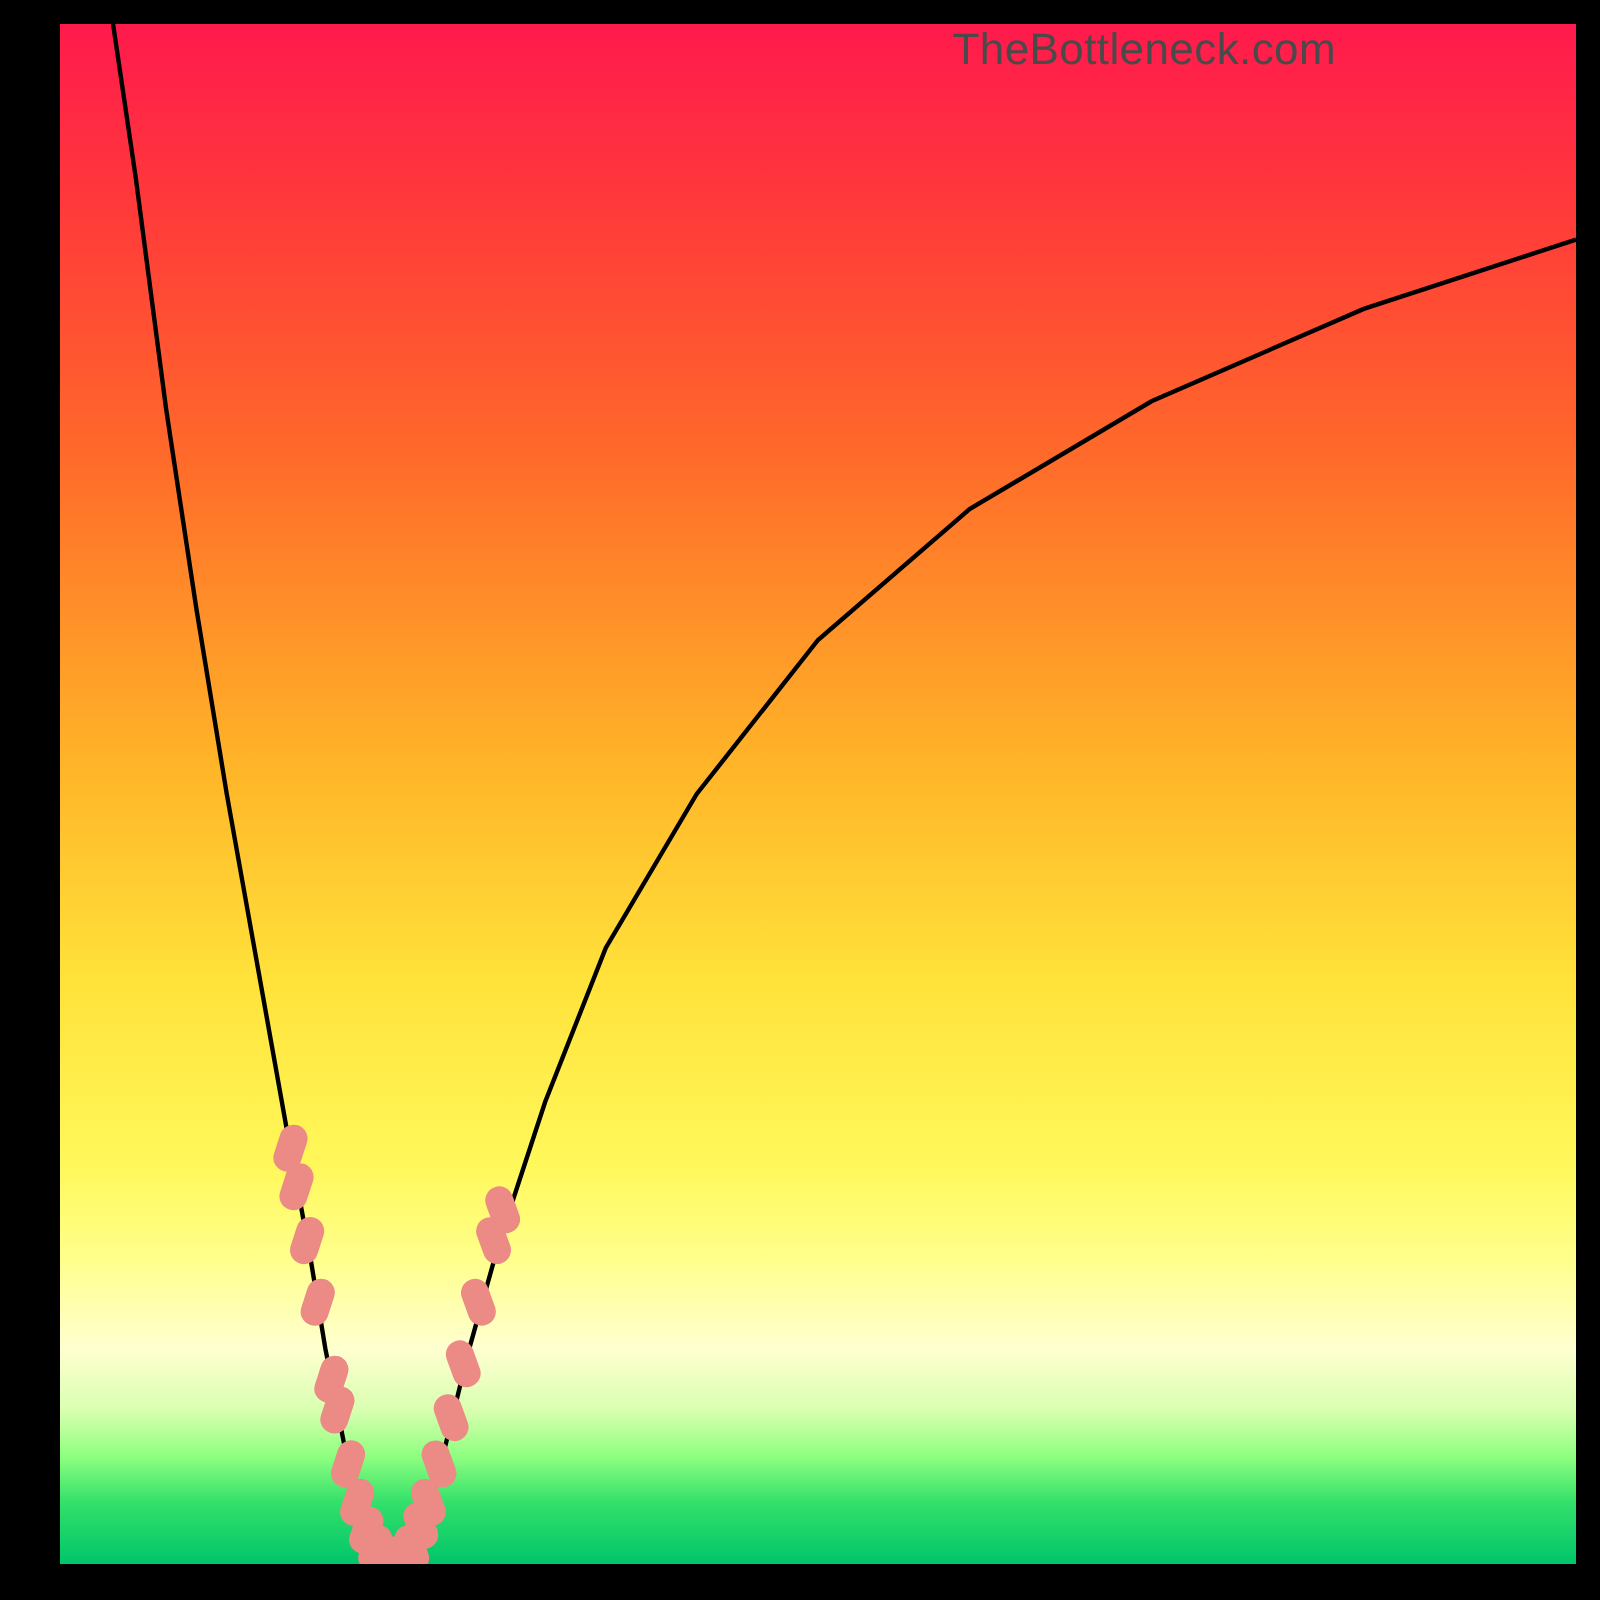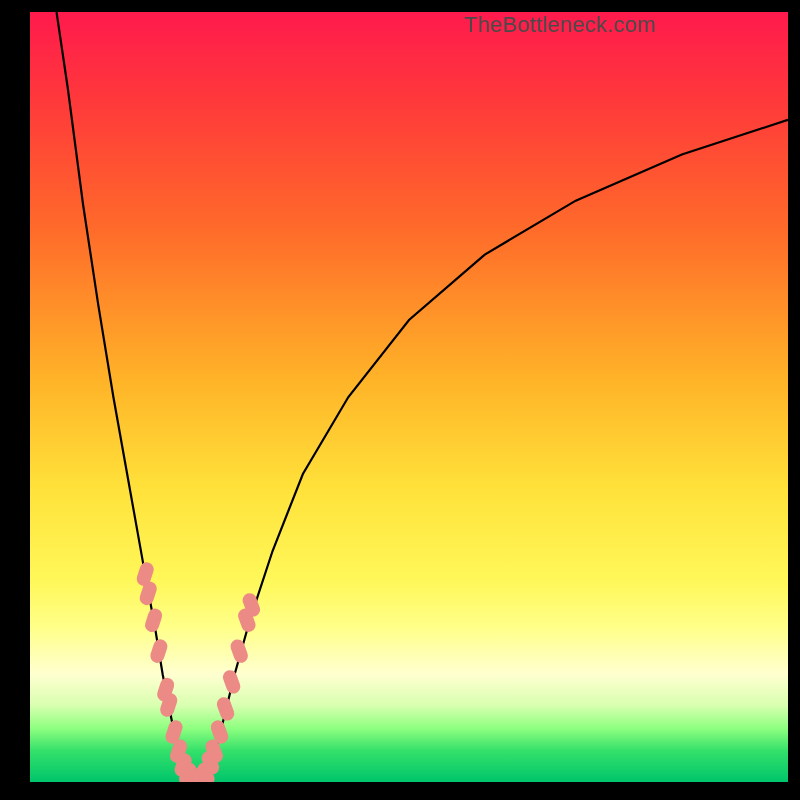--- a/index.html
+++ b/index.html
@@ -11,20 +11,21 @@
     background: #000;
     font-family: Arial, Helvetica, sans-serif;
   }
   .frame {
     position: absolute;
     left: 30px;
     top: 12px;
     width: 632px;
     height: 770px;
     background: #84cc16;
+    padding-left: 12px;
   }
   .plot {
     position: absolute;
     left: 0;
     top: 0;
     width: 758px;
     height: 770px;
     background: linear-gradient(to bottom,
       #ff1a4d 0%,
       #ff3a3a 12%,

